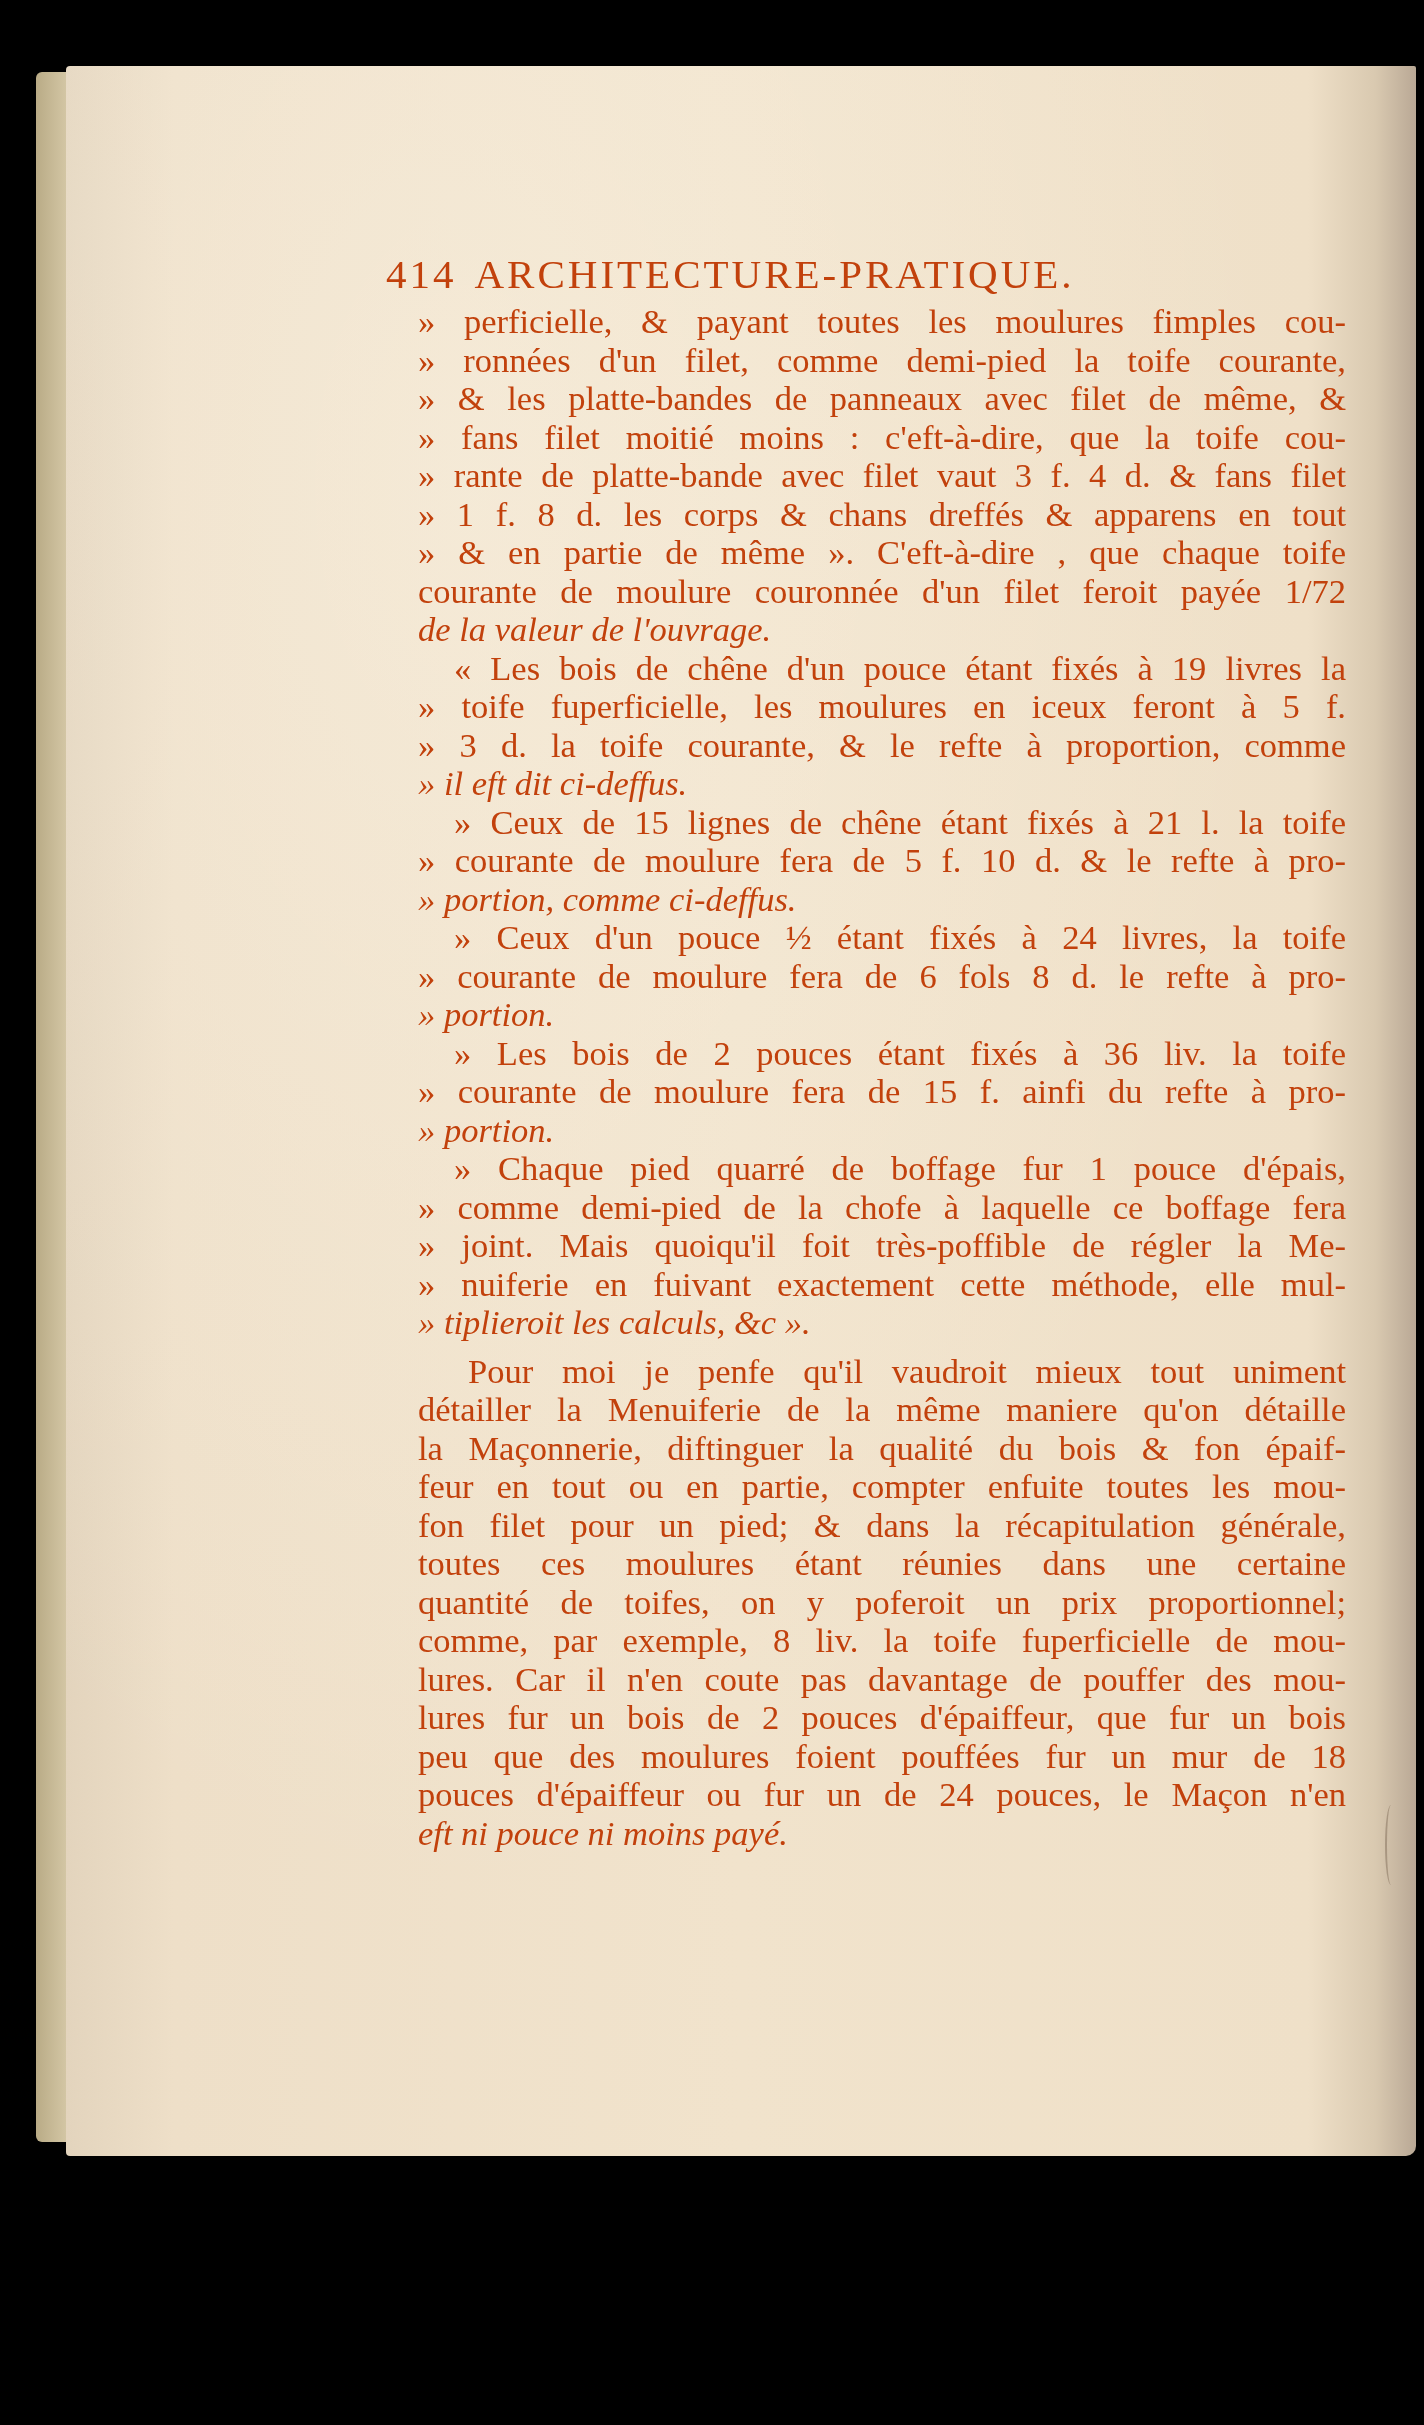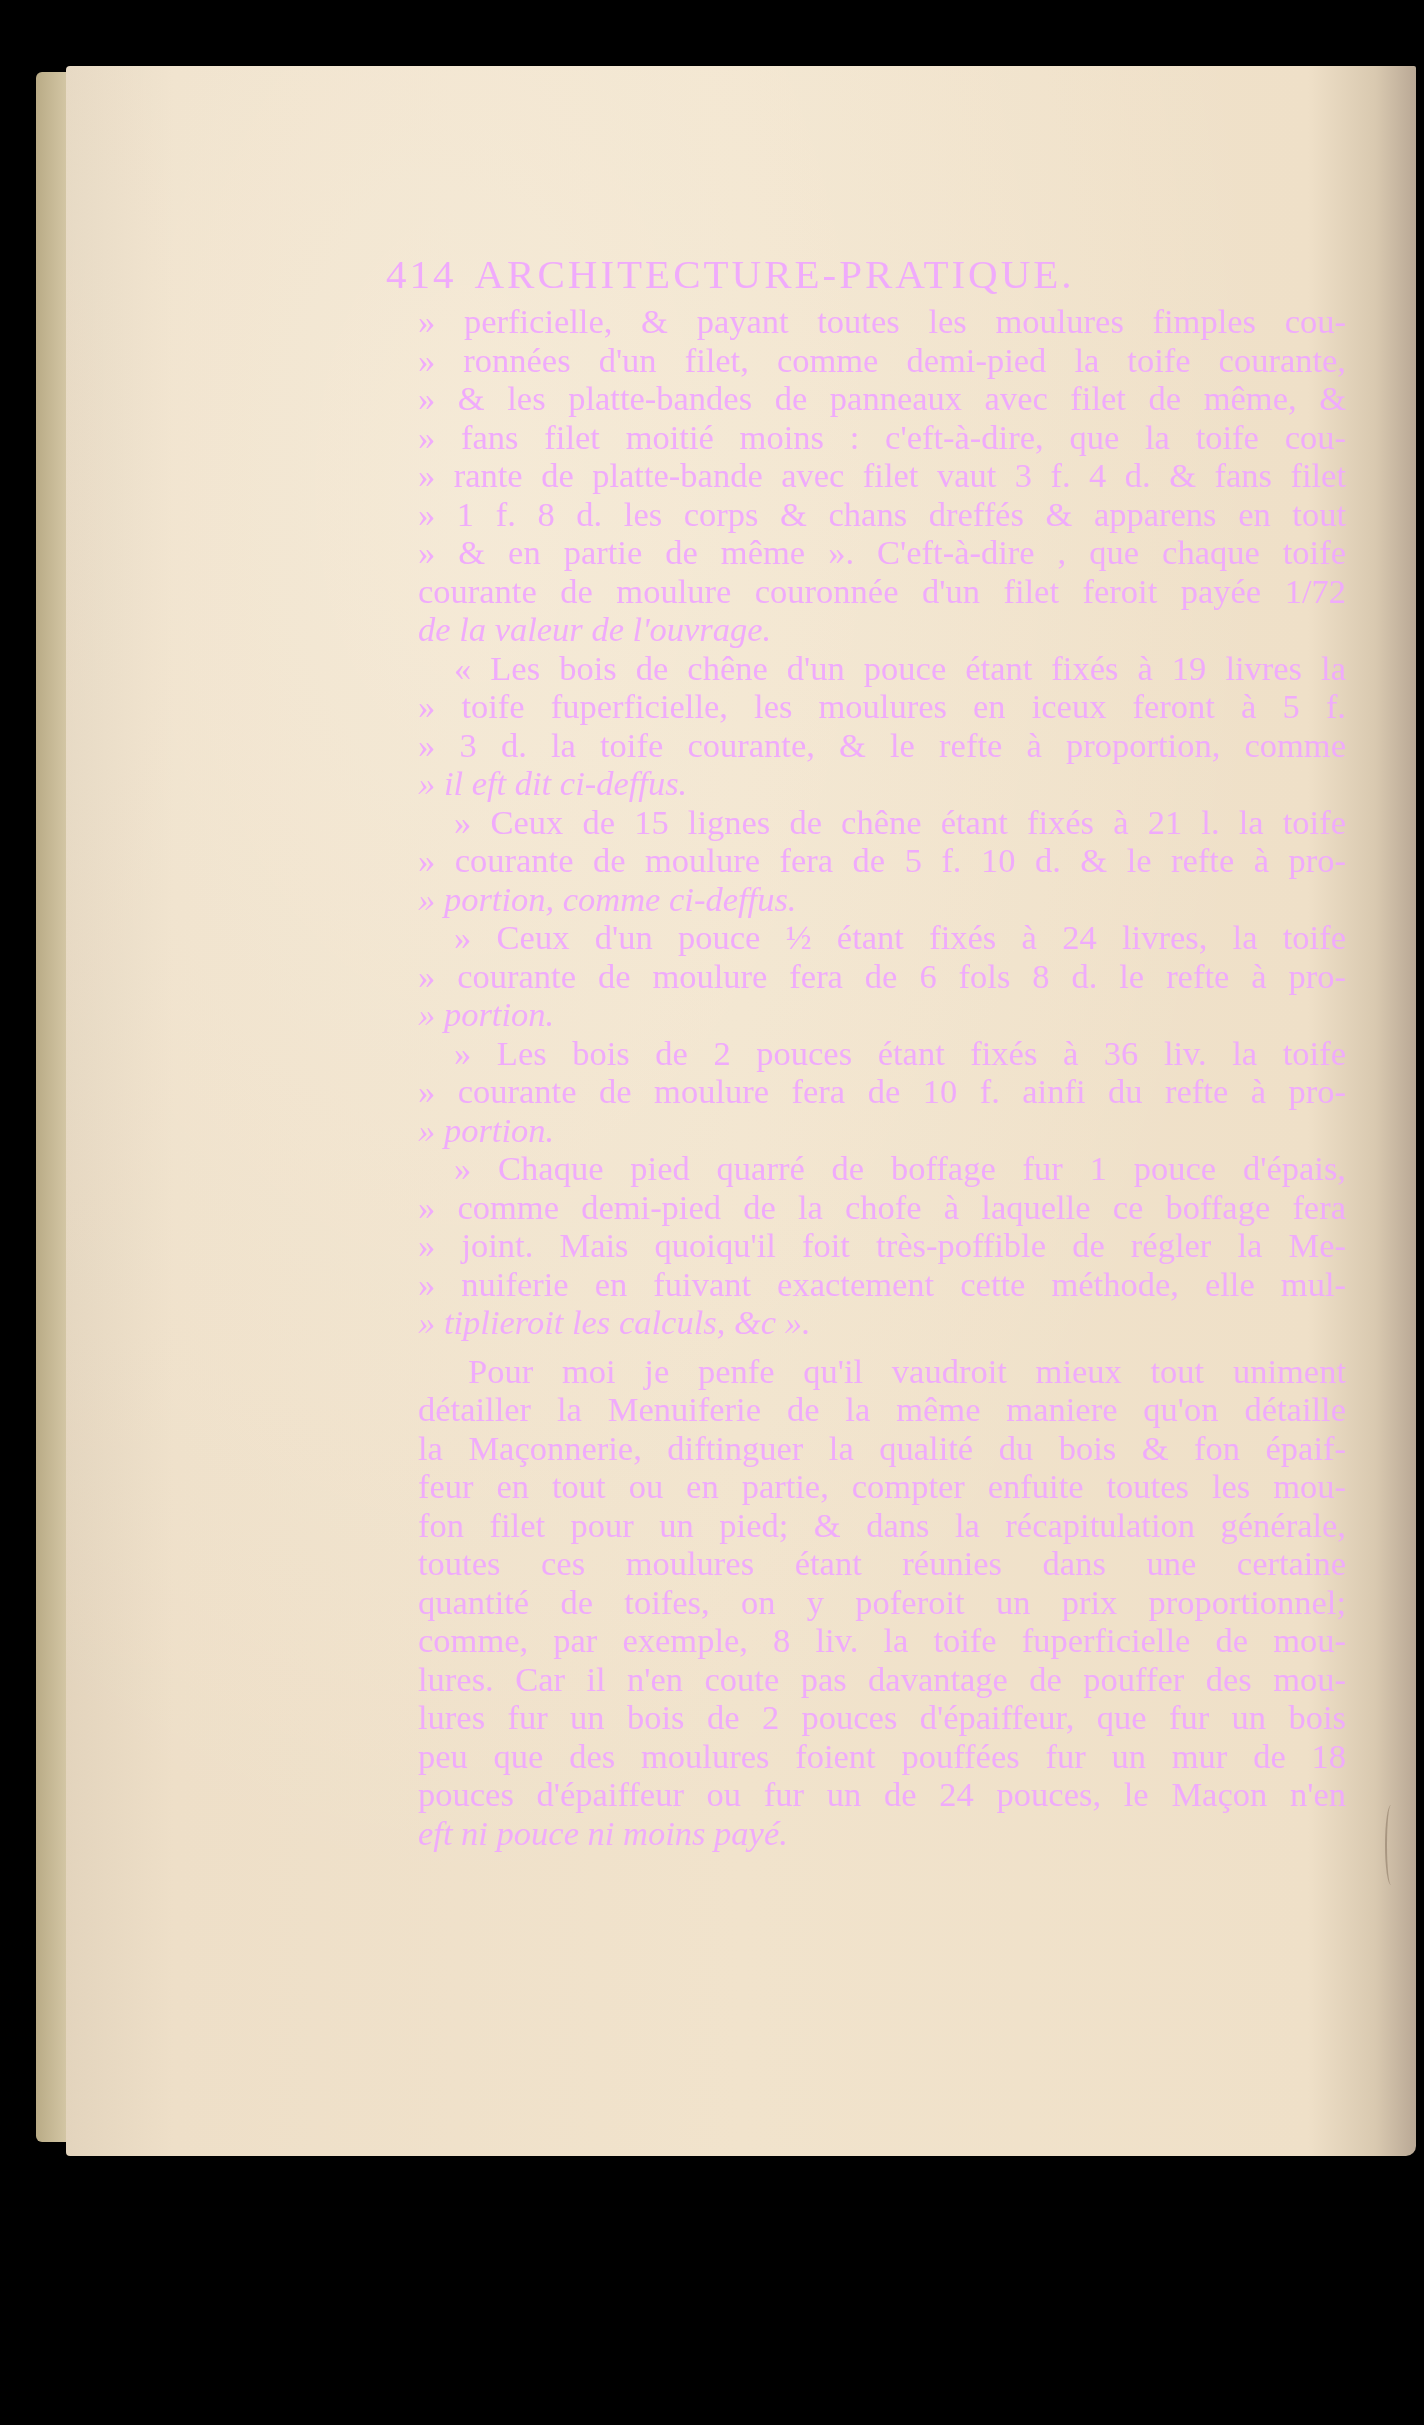--- a/index.html
+++ b/index.html
@@ -18,21 +18,21 @@
       radial-gradient(ellipse at 30% 20%, rgba(255,250,238,0.35), rgba(0,0,0,0) 60%),
       linear-gradient(90deg,#e3d4bd 0%,#eedfc8 8%,#f1e3cc 50%,#efe0c8 92%,#d9c9b0 97%,#b9a895 100%);
     border-radius:4px 2px 10px 4px;
   }
   .fold {
     position:absolute; left:1385px; top:1805px; width:10px; height:80px;
     border-left:2px solid rgba(120,100,80,0.45); border-radius:50%;
   }
   .text {
     position:absolute; left:386px; top:250px; width:960px;
-    color:#f0abfc; font-family:"Liberation Serif","DejaVu Serif",serif;
+    color:#c2410c; font-family:"Liberation Serif","DejaVu Serif",serif;
   }
   .header {
     font-size:41px; letter-spacing:3px; height:48px; line-height:48px;
     margin-bottom:4px; white-space:nowrap;
   }
   .header .num { margin-right:18px; }
   .line {
     font-size:34.5px; line-height:38.5px; height:38.5px; white-space:nowrap;
     text-align:justify; text-align-last:justify;margin-left:32px;
   }
@@ -66,21 +66,21 @@
       <div class="line ">» toife fuperficielle, les moulures en iceux feront à 5 f.</div>
       <div class="line ">» 3 d. la toife courante, &amp; le refte à proportion, comme</div>
       <div class="line last">» il eft dit ci-deffus.</div>
       <div class="line indent-q">» Ceux de 15 lignes de chêne étant fixés à 21 l. la toife</div>
       <div class="line ">» courante de moulure fera de 5 f. 10 d. &amp; le refte à pro-</div>
       <div class="line last">» portion, comme ci-deffus.</div>
       <div class="line indent-q">» Ceux d'un pouce ½ étant fixés à 24 livres, la toife</div>
       <div class="line ">» courante de moulure fera de 6 fols 8 d. le refte à pro-</div>
       <div class="line last">» portion.</div>
       <div class="line indent-q">» Les bois de 2 pouces étant fixés à 36 liv. la toife</div>
-      <div class="line ">» courante de moulure fera de 10 f. ainfi du refte à pro-</div>
+      <div class="line ">» courante de moulure fera de 15 f. ainfi du refte à pro-</div>
       <div class="line last">» portion.</div>
       <div class="line indent-q">» Chaque pied quarré de boffage fur 1 pouce d'épais,</div>
       <div class="line ">» comme demi-pied de la chofe à laquelle ce boffage fera</div>
       <div class="line ">» joint. Mais quoiqu'il foit très-poffible de régler la Me-</div>
       <div class="line ">» nuiferie en fuivant exactement cette méthode, elle mul-</div>
       <div class="line last">» tiplieroit les calculs, &amp;c ».</div>
       <div class="gap"></div>
       <div class="line indent ">Pour moi je penfe qu'il vaudroit mieux tout uniment</div>
       <div class="line ">détailler la Menuiferie de la même maniere qu'on détaille</div>
       <div class="line ">la Maçonnerie, diftinguer la qualité du bois &amp; fon épaif-</div>

